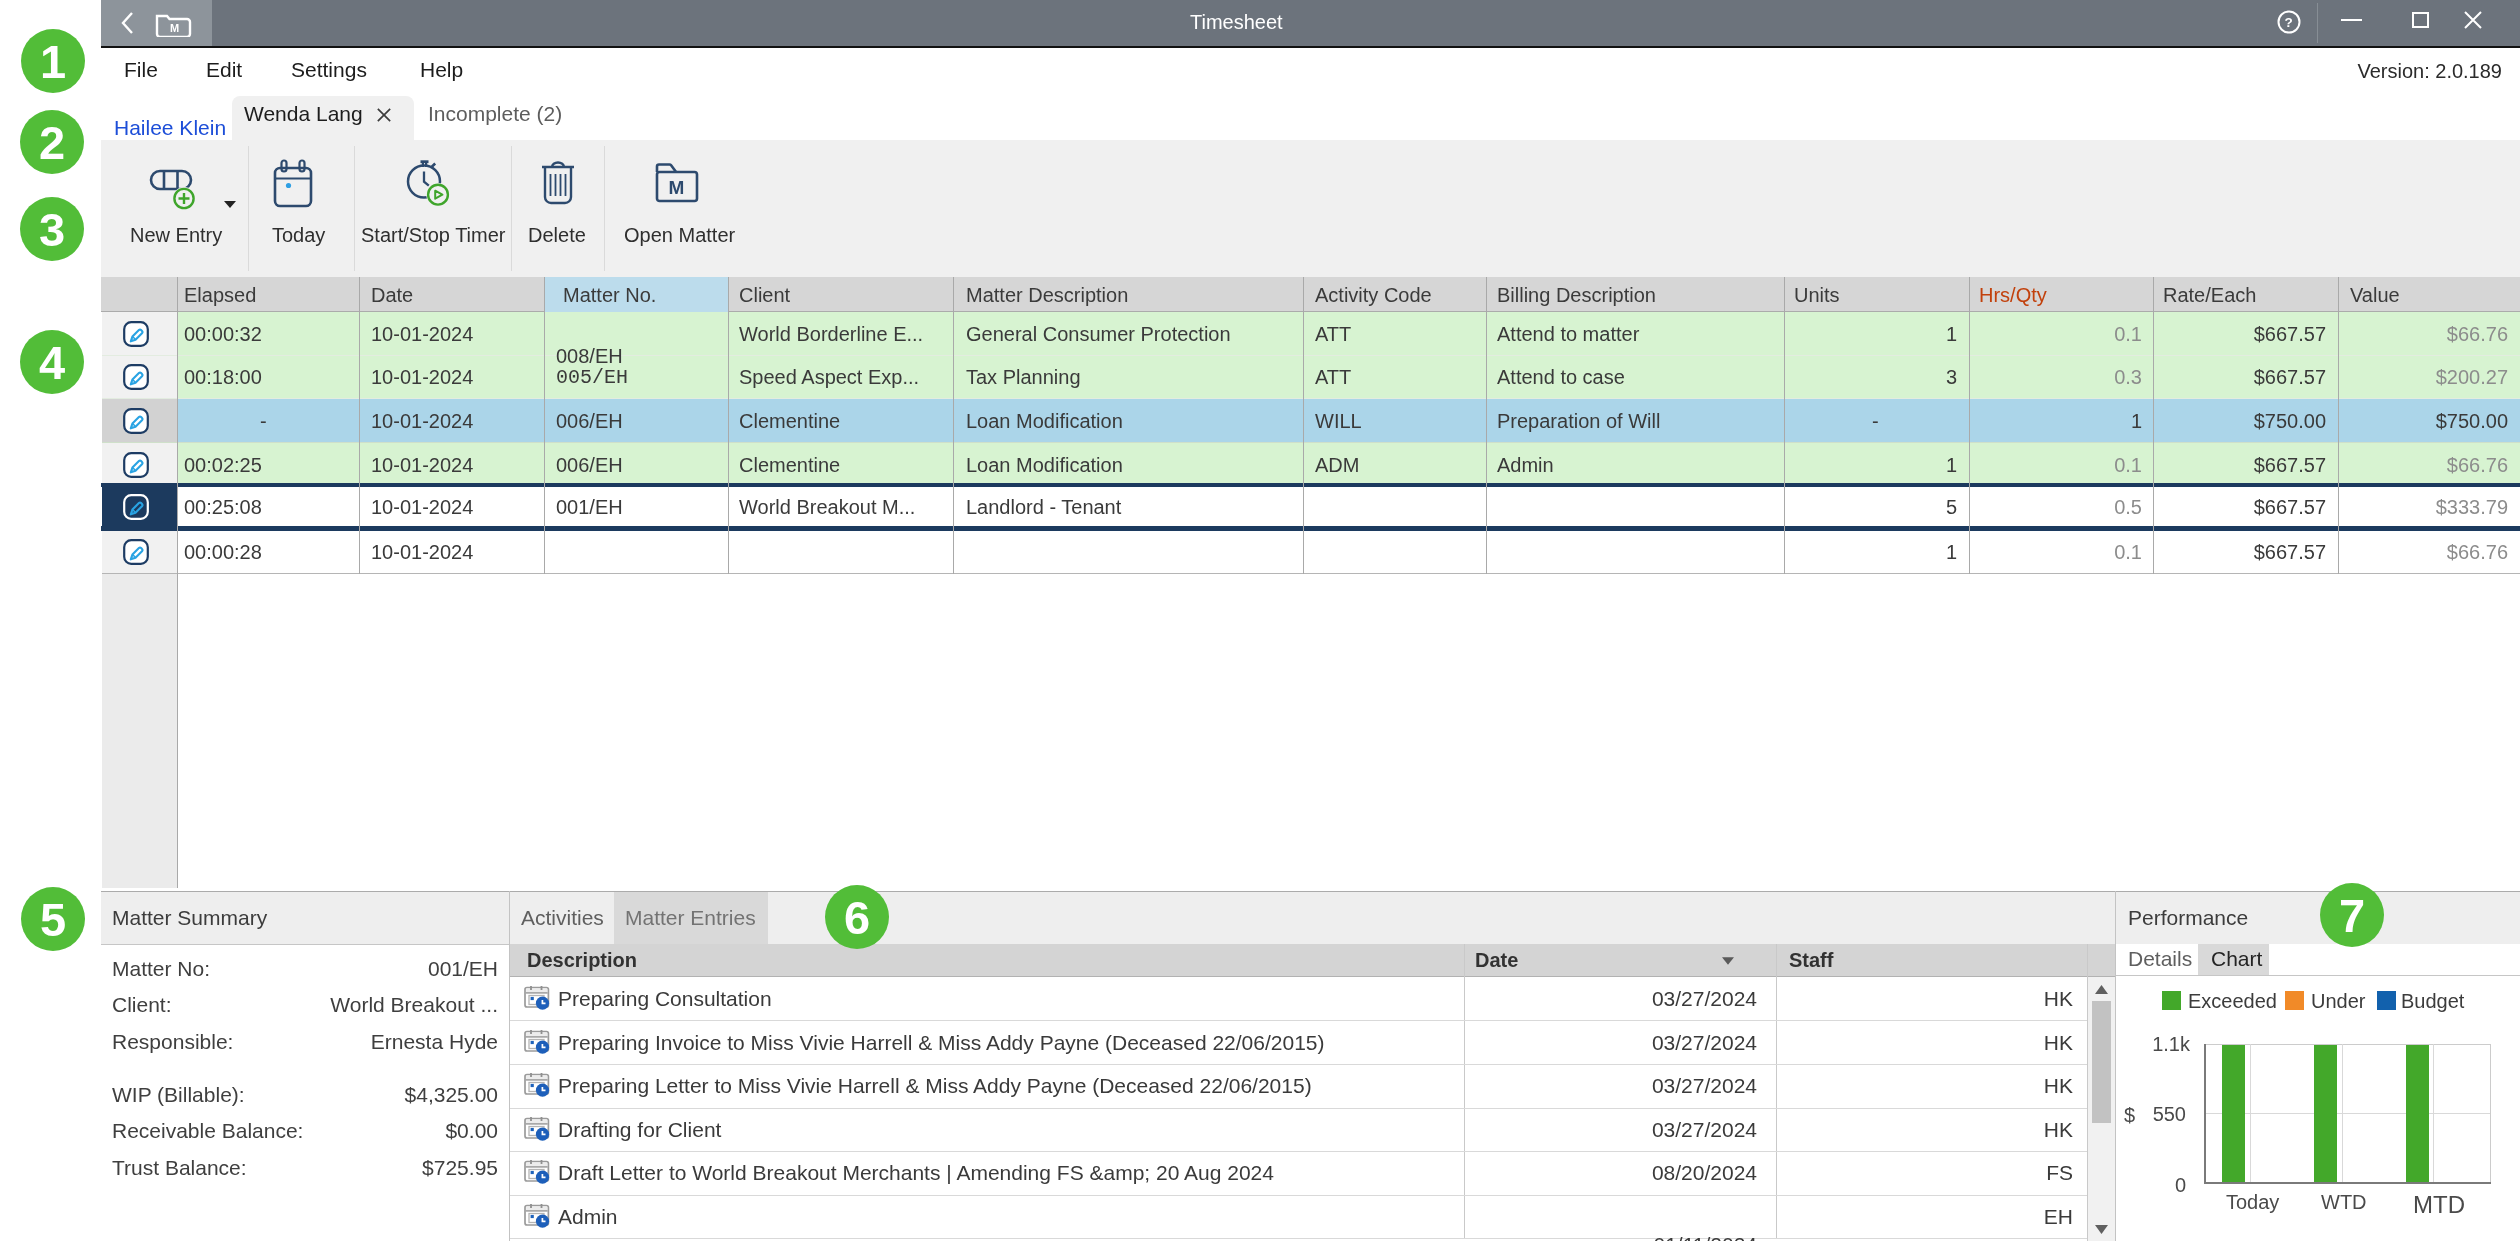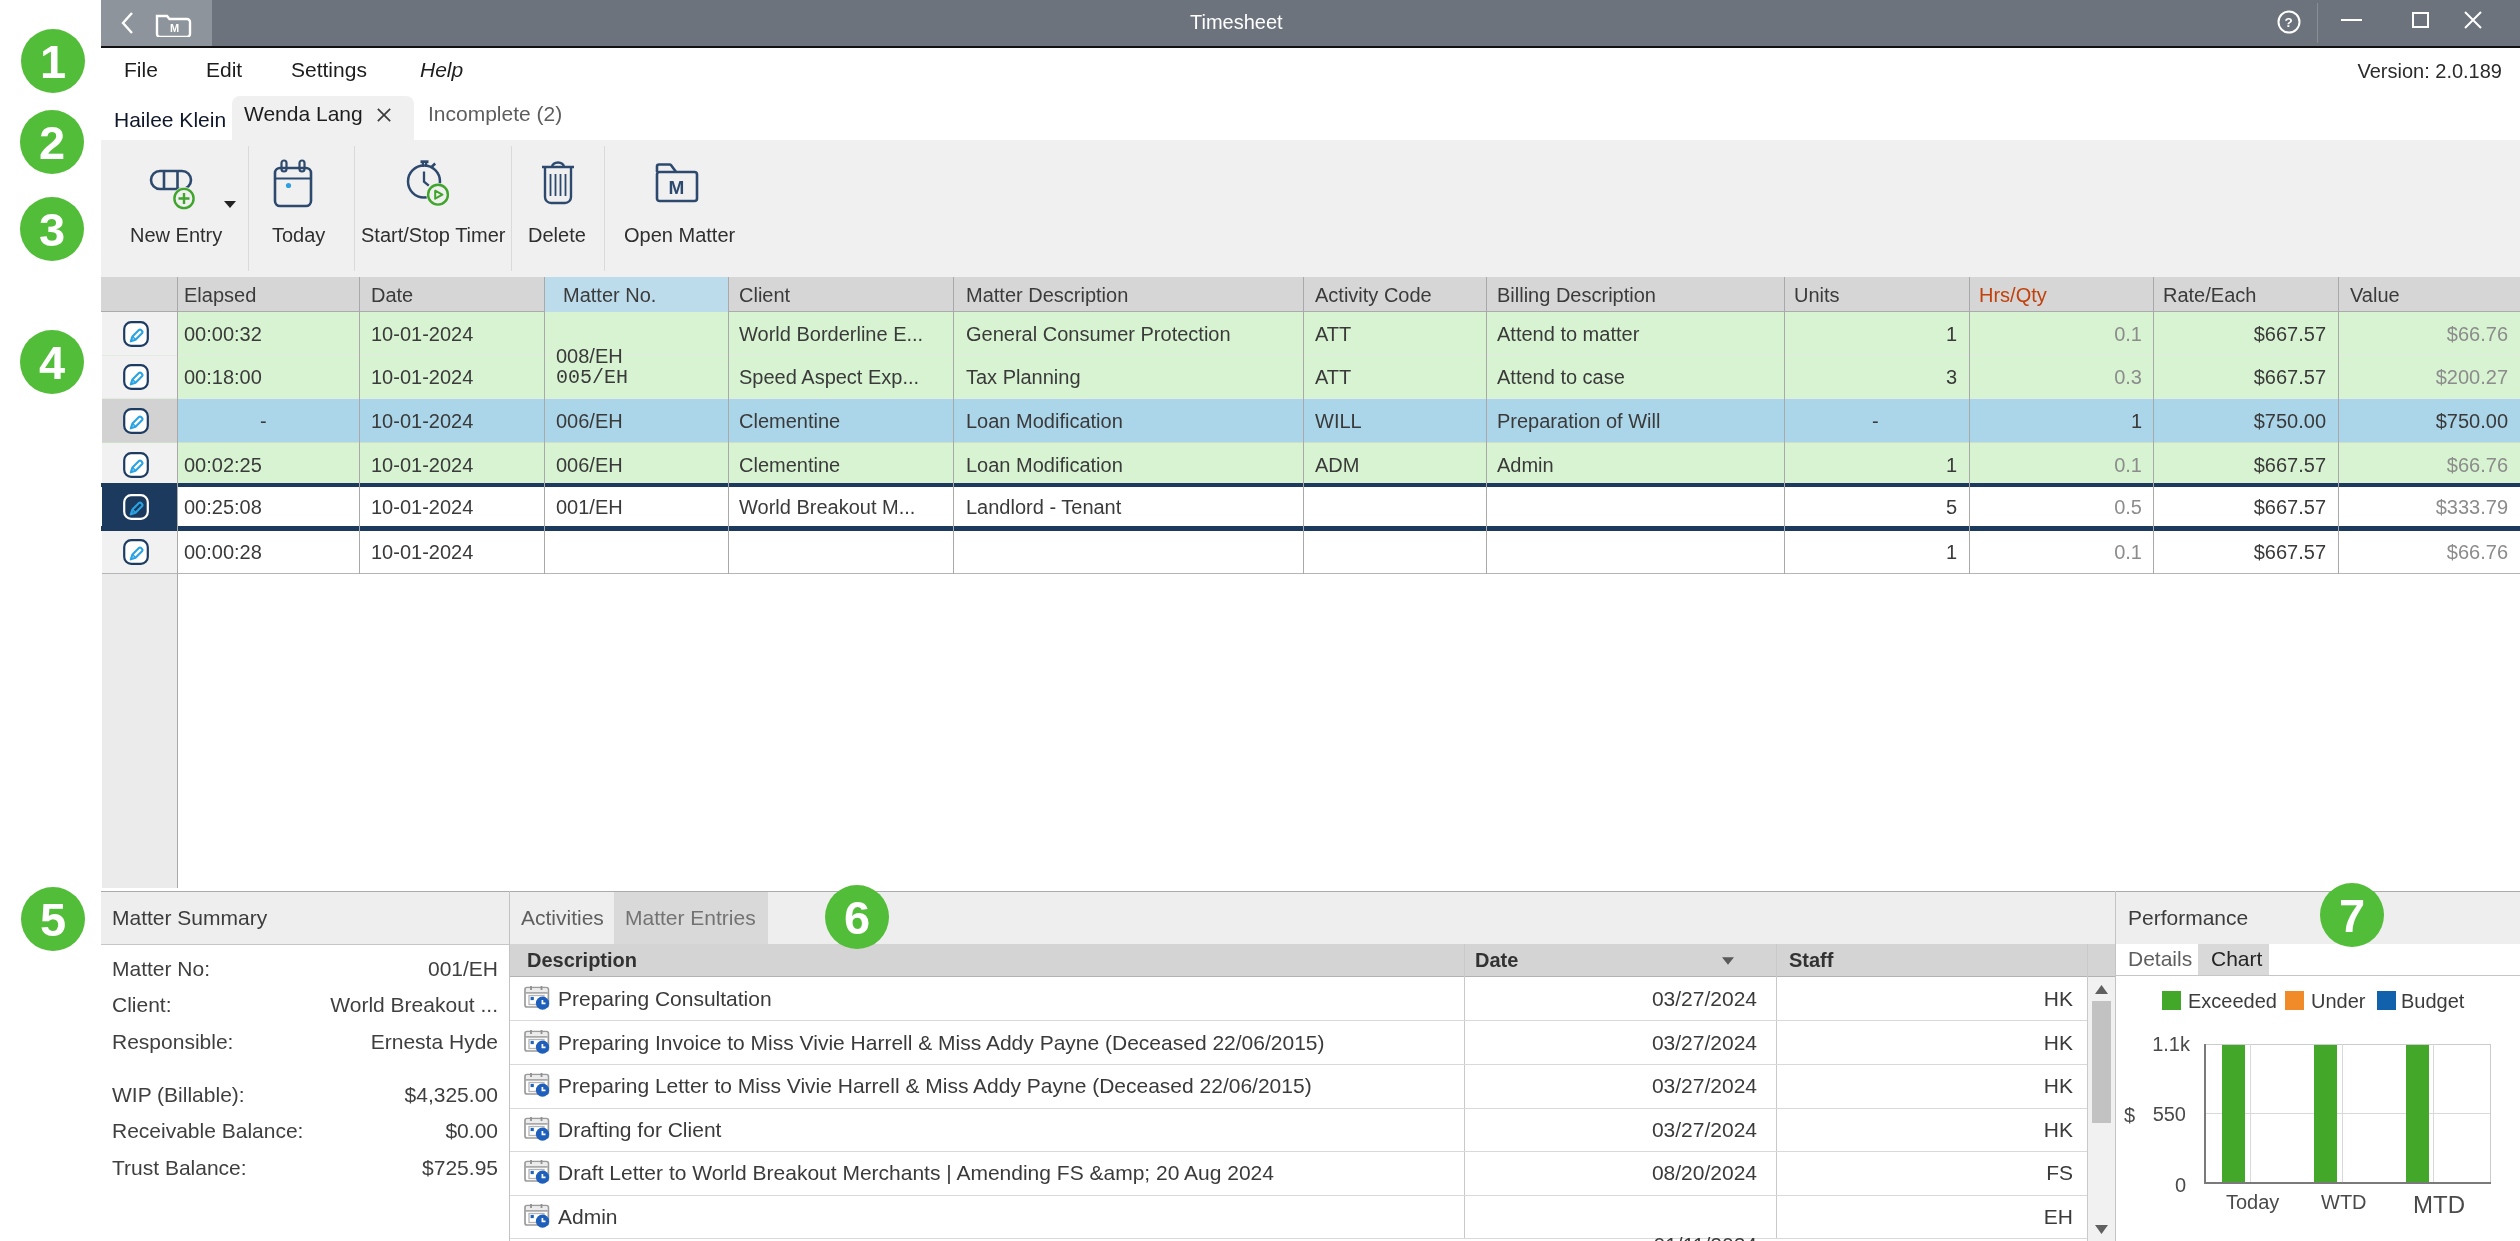--- a/index.html
+++ b/index.html
@@ -38,25 +38,25 @@
 <div class="abs" style="left:2317px; top:3px; width:1px; height:40px; background:#878e95;"></div>
 <div class="abs" style="left:2341px; top:19px; width:21px; height:2px; background:#fff;"></div>
 <div class="abs" style="left:2412px; top:12px; width:17px; height:16px; border:2px solid #fff;"></div>
 <svg class="abs" style="left:2462px; top:9px;" width="22" height="22" viewBox="0 0 22 22">
   <path d="M3 3 L19 19 M19 3 L3 19" stroke="#fff" stroke-width="2"></path>
 </svg>
 
 <div class="txt" style="left:124px; top:58px; font-size:21px; color:#1c1c1c;">File</div>
 <div class="txt" style="left:206px; top:58px; font-size:21px; color:#1c1c1c;">Edit</div>
 <div class="txt" style="left:291px; top:58px; font-size:21px; color:#1c1c1c;">Settings</div>
-<div class="txt" style="left:420px; top:58px; font-size:21px; color:#1c1c1c;font-style:italic;">Help</div>
+<div class="txt" style="left:420px; top:58px; font-size:21px; color:#1c1c1c;">Help</div>
 <div class="txt" style="right:18px; top:60px; font-size:20px; color:#2b2b2b;">Version: 2.0.189</div>
 
 <div class="abs" style="left:232px; top:96px; width:182px; height:44px; background:#f0f0f0; border-radius:8px 8px 0 0;"></div>
-<div class="txt" style="left:114px; top:108px; font-size:21px; color:#0f172a;">Hailee Klein</div>
+<div class="txt" style="left:114px; top:116px; font-size:21px; color:#1d4ed8;">Hailee Klein</div>
 <div class="txt" style="left:244px; top:102px; font-size:21px; color:#1d1d1d;">Wenda Lang</div>
 <svg class="abs" style="left:375px; top:106px;" width="18" height="18" viewBox="0 0 19 19">
   <path d="M3 3 L16 16 M16 3 L3 16" stroke="#3c3c3c" stroke-width="1.8"></path>
 </svg>
 <div class="txt" style="left:428px; top:102px; font-size:21px; color:#5d5d5d;">Incomplete (2)</div>
 
 <div class="abs" style="left:101px; top:140px; width:2419px; height:137px; background:#f0f0f0;"></div>
 <div class="abs" style="left:248px; top:146px; width:1px; height:125px; background:#dadada;"></div>
 <div class="abs" style="left:354px; top:146px; width:1px; height:125px; background:#dadada;"></div>
 <div class="abs" style="left:511px; top:146px; width:1px; height:125px; background:#dadada;"></div>

